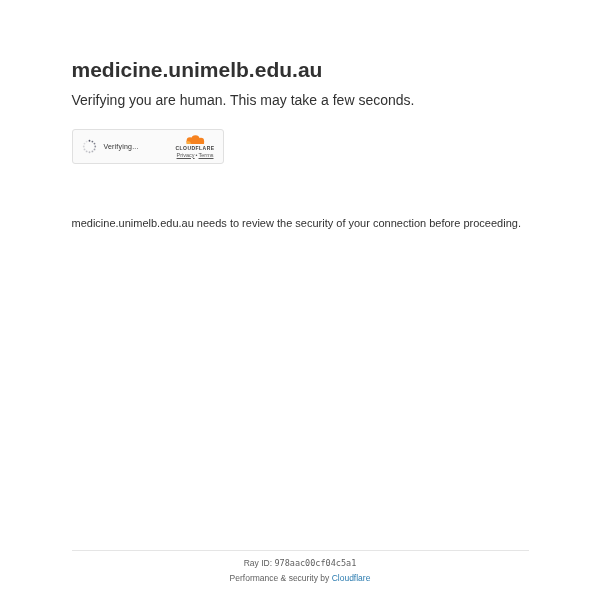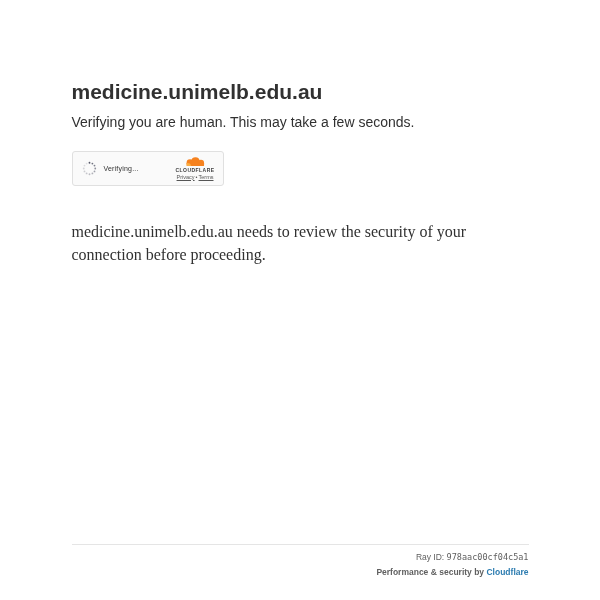--- a/index.html
+++ b/index.html
@@ -11,21 +11,21 @@
     -webkit-font-smoothing: antialiased;
   }
   .page {
     min-height: 100vh;
     display: flex;
     flex-direction: column;
   }
   .main-content {
     width: 457px;
     margin: 0 auto;
-    padding-top: 78px;
+    padding-top: 56px;
     flex: 1 0 auto;
   }
   h1.page-title {
     font-size: 21px;
     line-height: 1.3;
     font-weight: 600;
     color: #313131;
     margin-bottom: 8px;
   }
   p.subtitle {
@@ -85,49 +85,47 @@
     white-space: nowrap;
   }
   .cf-links a {
     color: #555555;
     text-decoration: underline;
     cursor: pointer;
   }
   .cf-links .sep { margin: 0 1px; }
   
   p.message {
-    margin-top: 34px;
-    font-size: 16px;
+    margin-top: 52px;
+    font-size: 11px;
     line-height: 1.45;
     color: #313131;
-    font-family: Liberation Serif, serif;
   }
   
   .footer {
     flex-shrink: 0;
     width: 457px;
-    margin: 14px auto;
+    margin: 8px auto;
     border-top: 1px solid #e5e5e5;
-    text-align: right;
+    text-align: center;
     padding: 7px 0 9px;
   }
   .ray-line {
     font-size: 8.5px;
     color: #5f5f5f;
   }
   .ray-line code {
     font-family: "DejaVu Sans Mono", "Liberation Mono", monospace;
     font-size: 8.5px;
     color: #5f5f5f;
   }
   .perf-line {
     margin-top: 5px;
     font-size: 8.5px;
     color: #5f5f5f;
-    font-weight: bold;
   }
   .perf-line a {
     color: #2c7cb0;
     text-decoration: none;
     cursor: pointer;
   }
 </style>
 </head>
 <body>
 

